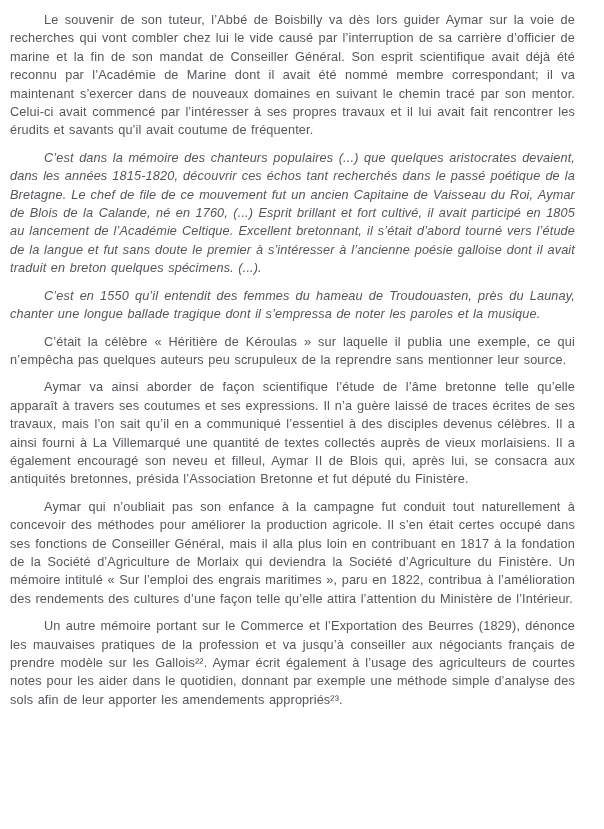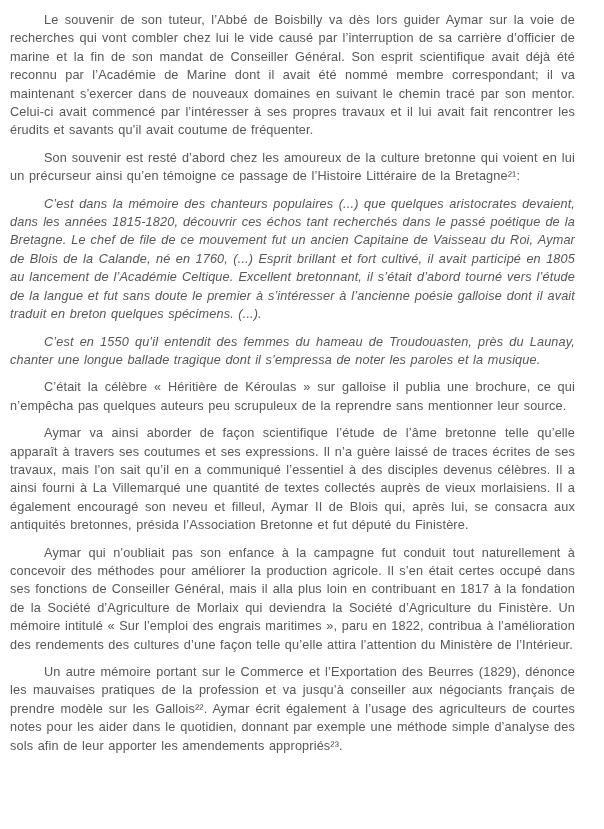--- a/index.html
+++ b/index.html
@@ -32,20 +32,19 @@
   }
   .para.italic {
     font-style: italic;
   }
 </style>
 </head>
 <body>
 
 <div class="page">
   <p class="para">Le souvenir de son tuteur, l’Abbé de Boisbilly va dès lors guider Aymar sur la voie de recherches qui vont combler chez lui le vide causé par l’interruption de sa carrière d’officier de marine et la fin de son mandat de Conseiller Général. Son esprit scientifique avait déjà été reconnu par l’Académie de Marine dont il avait été nommé membre correspondant; il va maintenant s’exercer dans de nouveaux domaines en suivant le chemin tracé par son mentor. Celui-ci avait commencé par l’intéresser à ses propres travaux et il lui avait fait rencontrer les érudits et savants qu’il avait coutume de fréquenter.</p>
-  <p class="para">Son souvenir est resté d’abord chez les amoureux de la culture bretonne qui voient en lui un précurseur ainsi qu’en témoigne ce passage de l’Histoire Littéraire de la Bretagne²¹:</p>
   <p class="para italic">C’est dans la mémoire des chanteurs populaires (...) que quelques aristocrates devaient, dans les années 1815-1820, découvrir ces échos tant recherchés dans le passé poétique de la Bretagne. Le chef de file de ce mouvement fut un ancien Capitaine de Vaisseau du Roi, Aymar de Blois de la Calande, né en 1760, (...) Esprit brillant et fort cultivé, il avait participé en 1805 au lancement de l’Académie Celtique. Excellent bretonnant, il s’était d’abord tourné vers l’étude de la langue et fut sans doute le premier à s’intéresser à l’ancienne poésie galloise dont il avait traduit en breton quelques spécimens. (...).</p>
   <p class="para italic">C’est en 1550 qu’il entendit des femmes du hameau de Troudouasten, près du Launay, chanter une longue ballade tragique dont il s’empressa de noter les paroles et la musique.</p>
-  <p class="para">C’était la célèbre « Héritière de Kéroulas » sur galloise il publia une brochure, ce qui n’empêcha pas quelques auteurs peu scrupuleux de la reprendre sans mentionner leur source.</p>
+  <p class="para">C’était la célèbre « Héritière de Kéroulas » sur laquelle il publia une exemple, ce qui n’empêcha pas quelques auteurs peu scrupuleux de la reprendre sans mentionner leur source.</p>
   <p class="para">Aymar va ainsi aborder de façon scientifique l’étude de l’âme bretonne telle qu’elle apparaît à travers ses coutumes et ses expressions. Il n’a guère laissé de traces écrites de ses travaux, mais l’on sait qu’il en a communiqué l’essentiel à des disciples devenus célèbres. Il a ainsi fourni à La Villemarqué une quantité de textes collectés auprès de vieux morlaisiens. Il a également encouragé son neveu et filleul, Aymar II de Blois qui, après lui, se consacra aux antiquités bretonnes, présida l’Association Bretonne et fut député du Finistère.</p>
   <p class="para">Aymar qui n’oubliait pas son enfance à la campagne fut conduit tout naturellement à concevoir des méthodes pour améliorer la production agricole. Il s’en était certes occupé dans ses fonctions de Conseiller Général, mais il alla plus loin en contribuant en 1817 à la fondation de la Société d’Agriculture de Morlaix qui deviendra la Société d’Agriculture du Finistère. Un mémoire intitulé « Sur l’emploi des engrais maritimes », paru en 1822, contribua à l’amélioration des rendements des cultures d’une façon telle qu’elle attira l’attention du Ministère de l’Intérieur.</p>
   <p class="para">Un autre mémoire portant sur le Commerce et l’Exportation des Beurres (1829), dénonce les mauvaises pratiques de la profession et va jusqu’à conseiller aux négociants français de prendre modèle sur les Gallois²². Aymar écrit également à l’usage des agriculteurs de courtes notes pour les aider dans le quotidien, donnant par exemple une méthode simple d’analyse des sols afin de leur apporter les amendements appropriés²³.</p>
 </div>
 
 </body></html>

